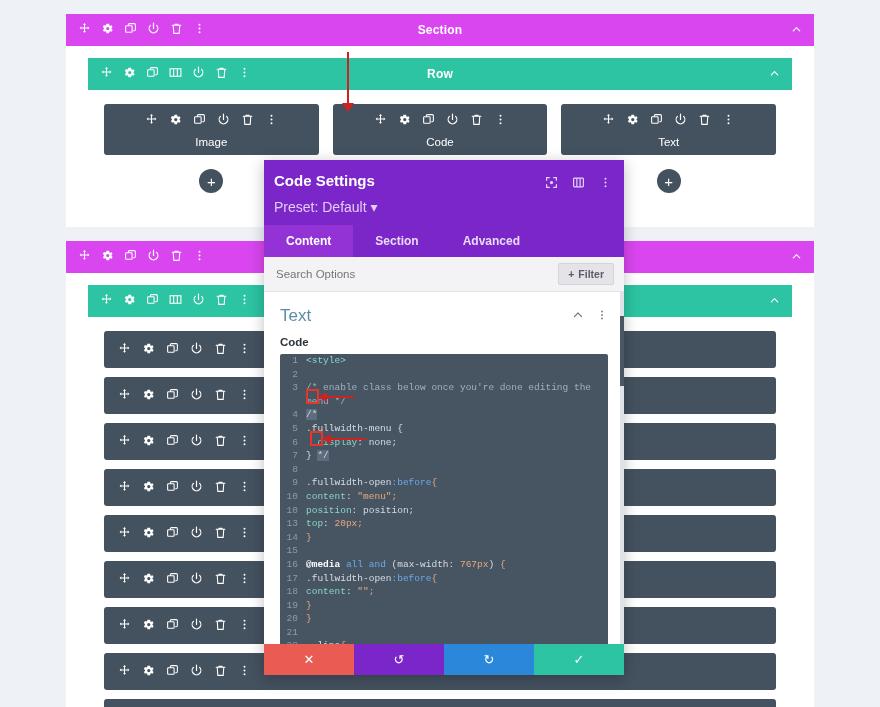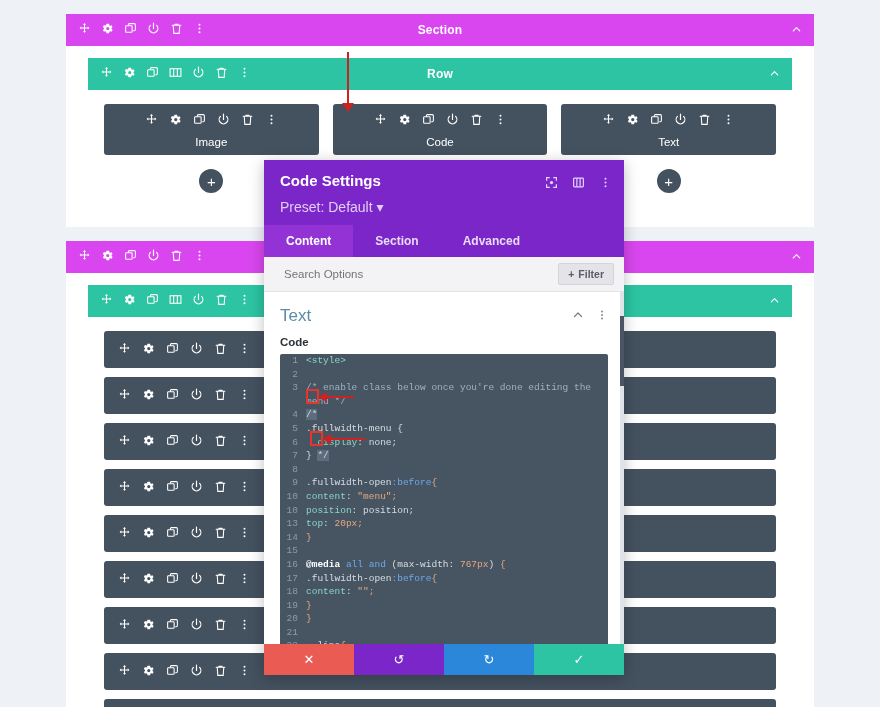--- a/index.html
+++ b/index.html
@@ -82,39 +82,39 @@
     border-right:9px solid #cc2222;
   }
   .hl-box { position:absolute; border:2px solid #e8352a; }
 
   
   .modal {
     position:absolute; left:264px; top:160px; width:360px; height:515px;
     background:#fff; box-shadow:0 3px 14px rgba(0,0,0,.25);
     display:flex; flex-direction:column; overflow:hidden;
   }
-  .modal-head { background:#7b26c9; padding:12px 16px 10px 16px; position:relative; }
+  .modal-head { background:#7b26c9; padding:12px 16px 10px 10px; position:relative; }
   .modal-title { color:#fff; font-size:15px; font-weight:bold; }
   .modal-preset { color:#e2cdf5; font-size:14px; margin-top:10px; }
   .modal-head-icons { position:absolute; right:12px; top:15px; display:flex; gap:14px; align-items:center; }
   .mh-ico { width:13px; height:13px; fill:#e6d4f8; }
 
   .tabs { display:flex; background:#7b26c9; }
   .tab {
     padding:9px 22px; color:#e9dbf7; font-size:12px; font-weight:bold;
   }
   .tab.active { background:#9333d6; color:#fff; }
 
   .searchbar {
     display:flex; align-items:center; background:#f3f3f5;
     border-bottom:1px solid #e4e4e8; padding:6px 10px; position:relative;
   }
   .search-input {
     flex:1; border:0; background:transparent; outline:none;
-    font-family:"Liberation Sans", sans-serif; font-size:11.5px; color:#9a9aa4;margin-left:8px;
+    font-family:"Liberation Sans", sans-serif; font-size:11.5px; color:#9a9aa4;
   }
   .filter-btn {
     background:#e3e3e8; color:#5c5c68; font-size:10.5px; font-weight:bold;
     border:1px solid #d4d4da; border-radius:2px; padding:4px 9px;
     display:flex; align-items:center; gap:4px;
   }
 
   .modal-body { flex:1; overflow:hidden; background:#fff; position:relative; }
   .toggle-head {
     display:flex; align-items:center; padding:14px 16px 10px 16px;

